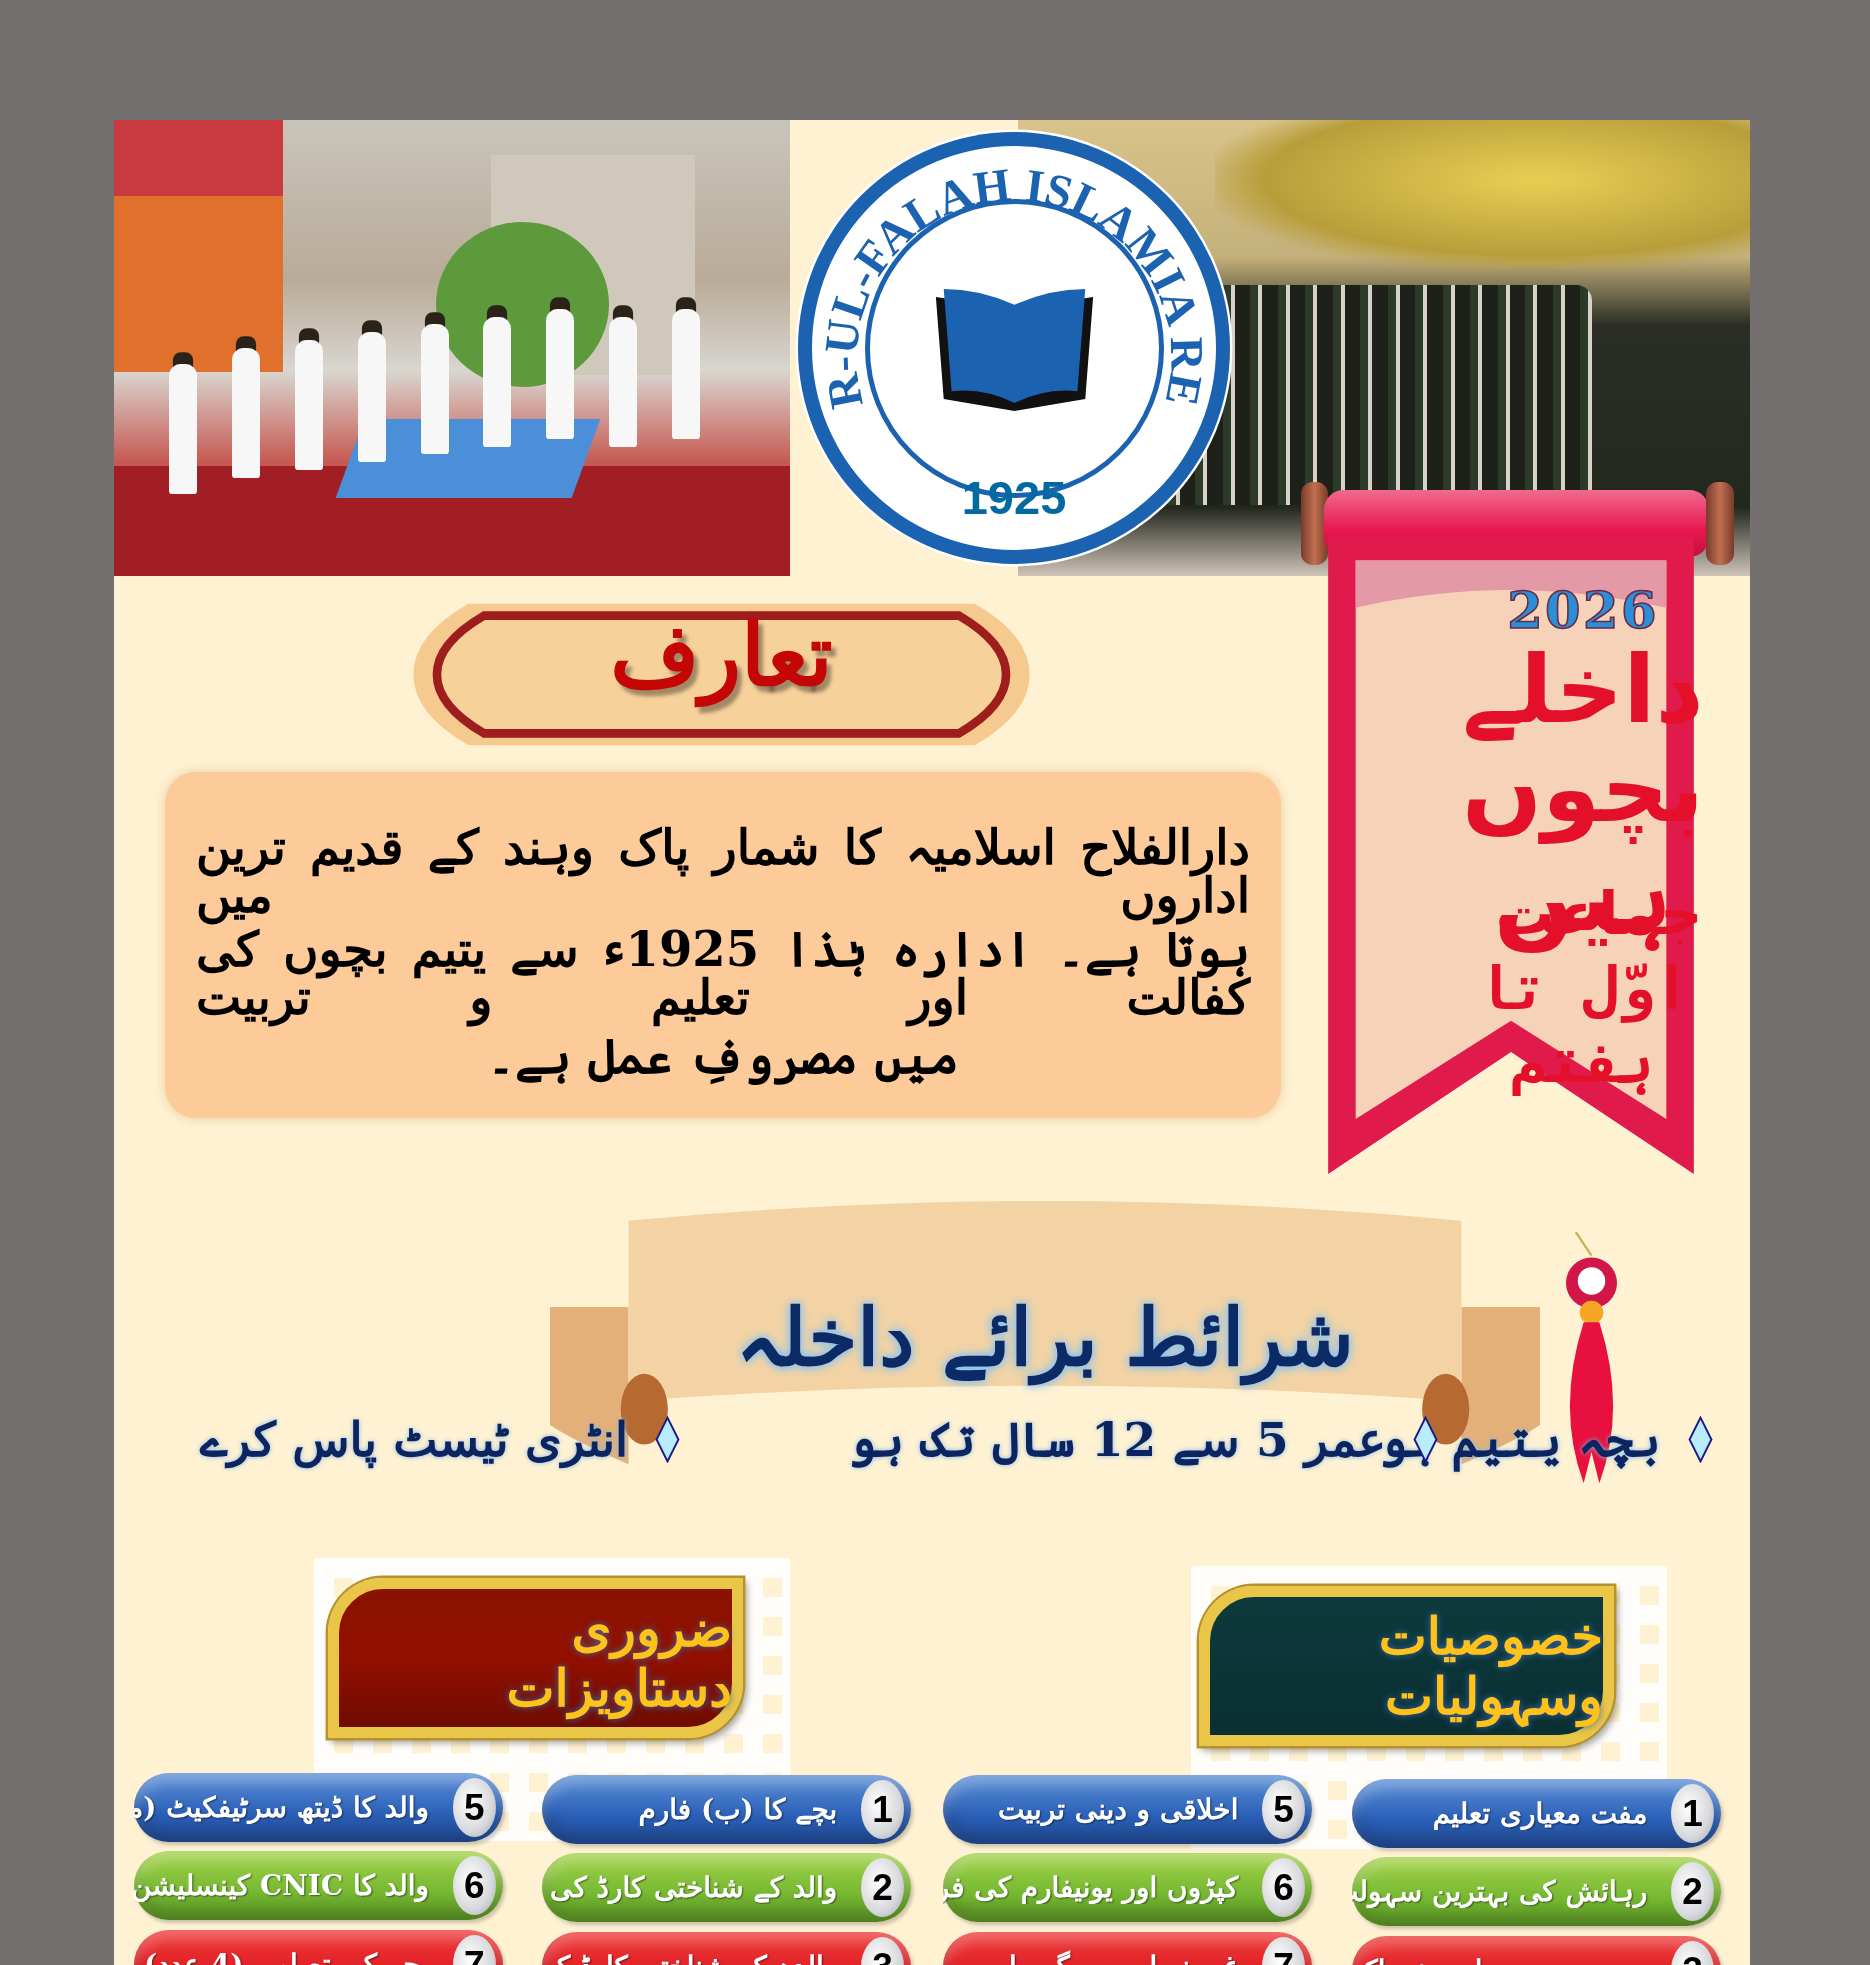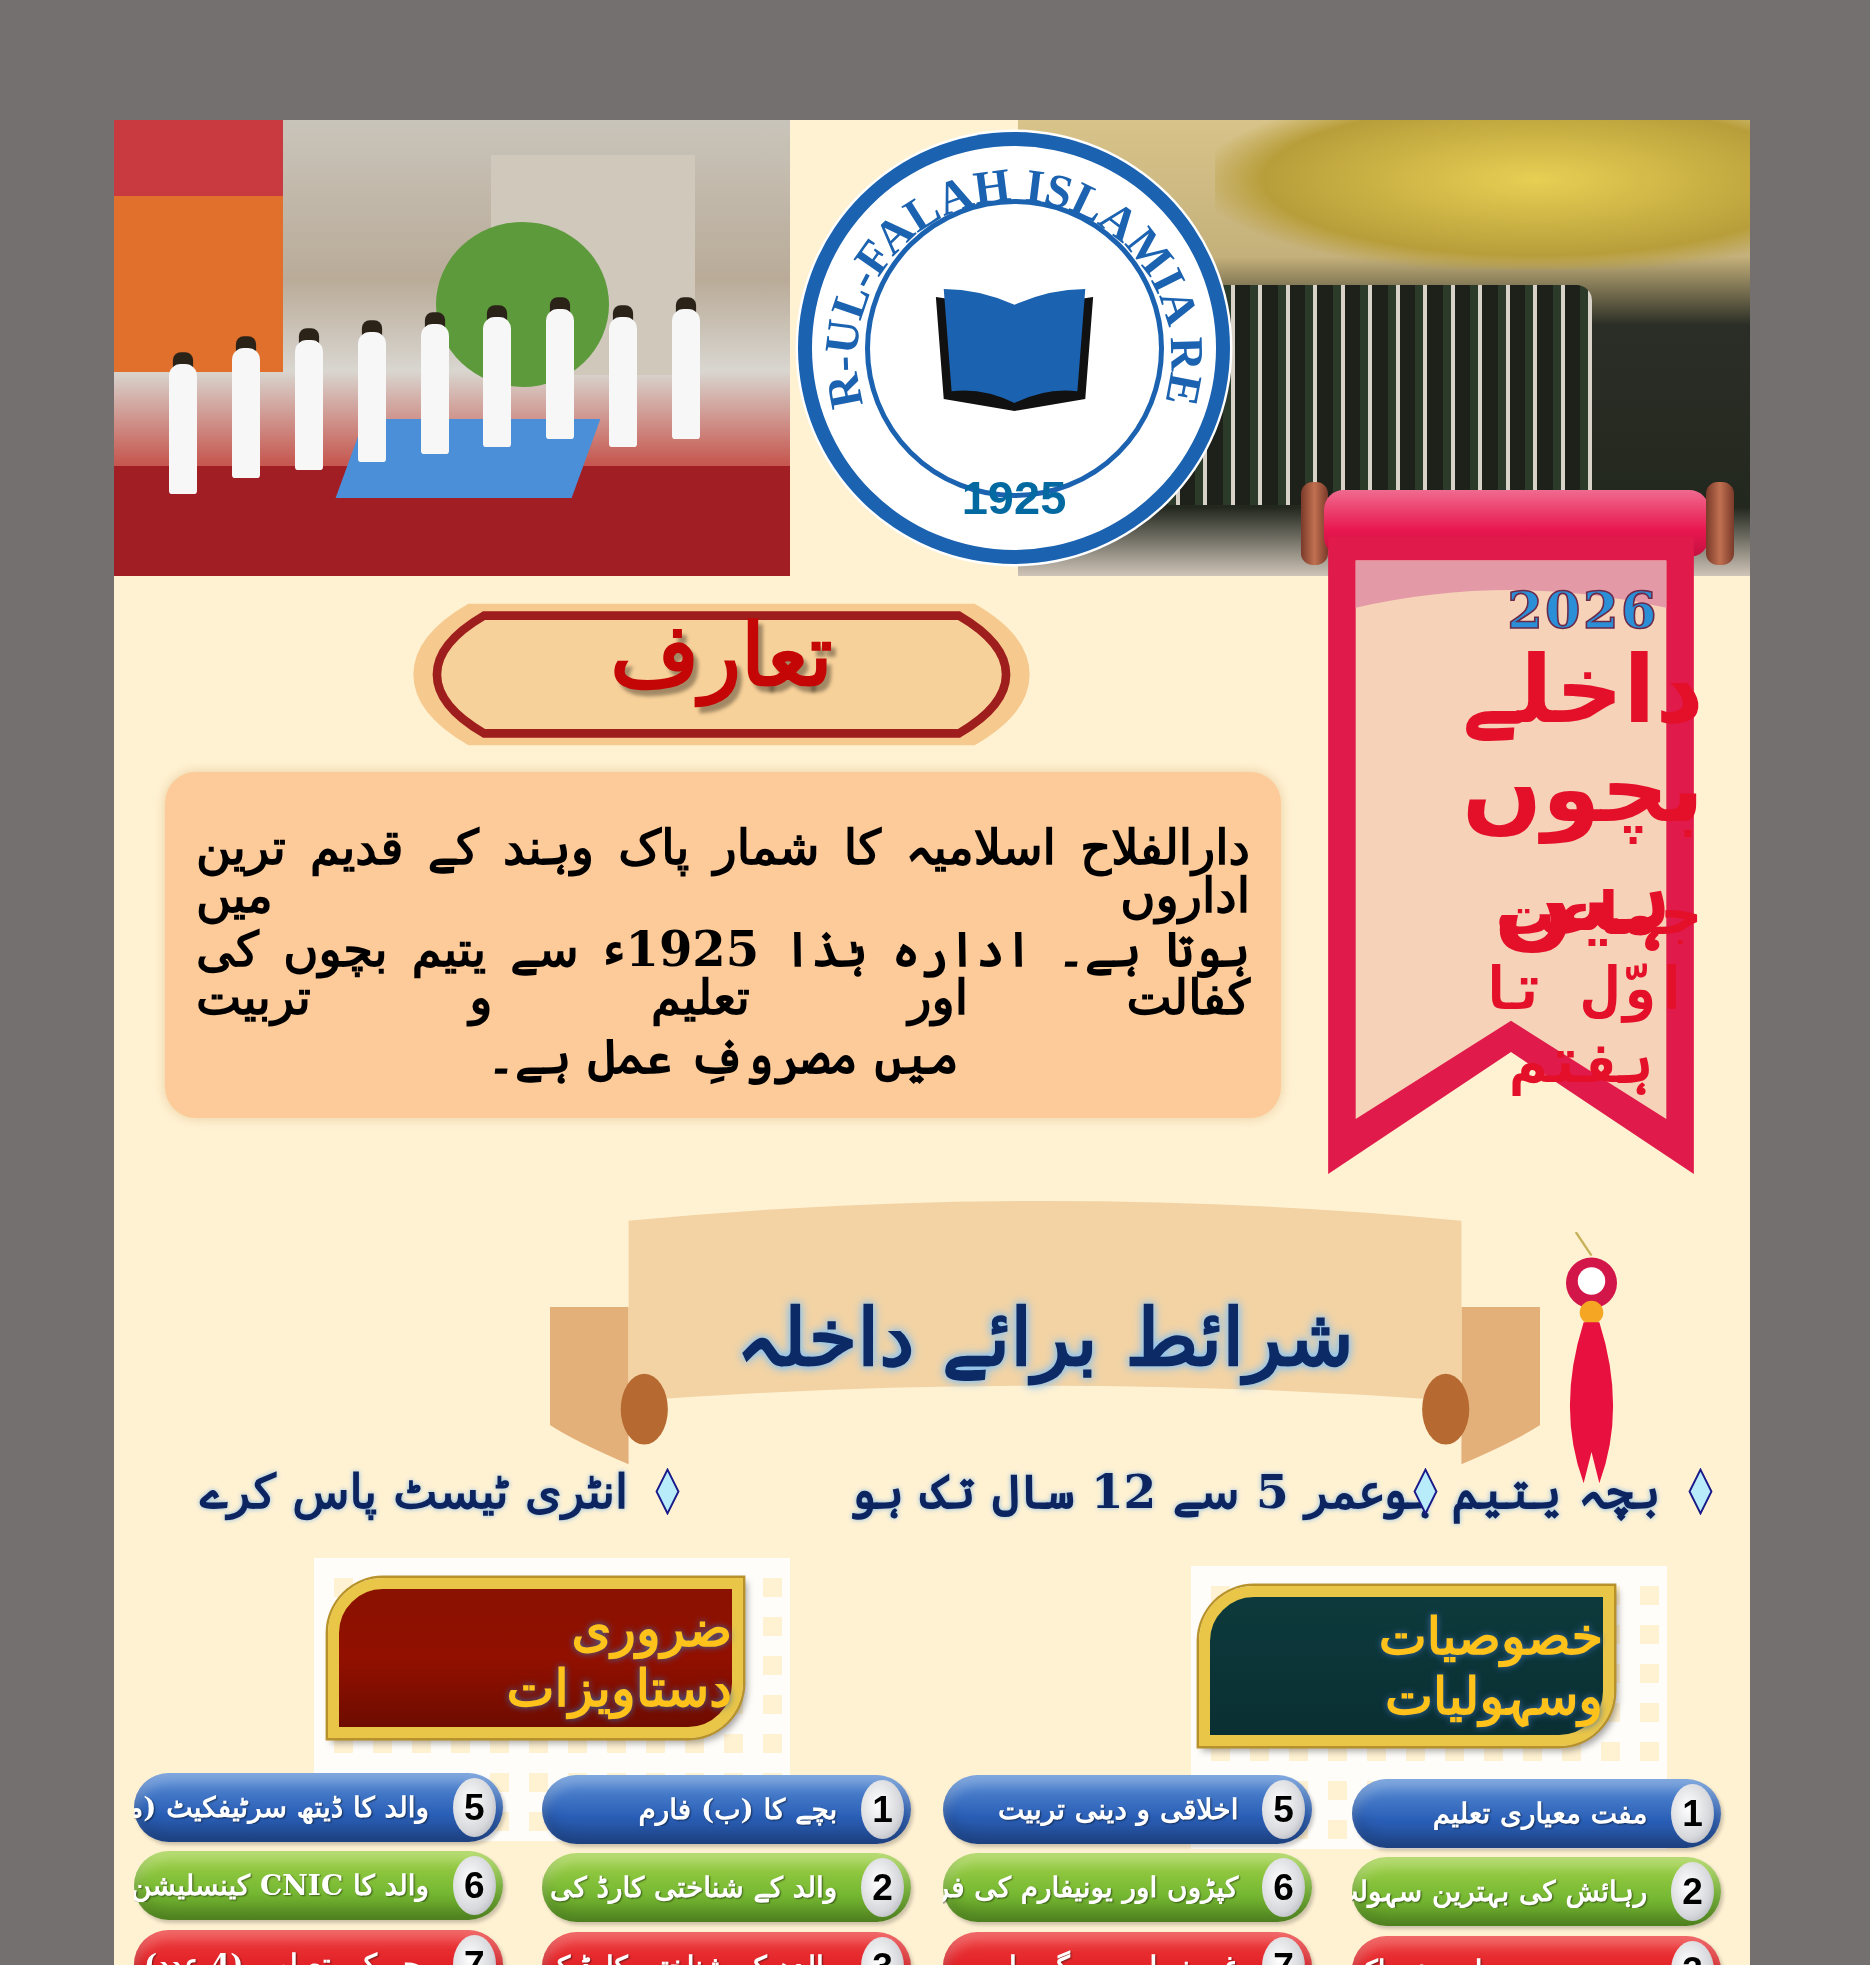--- a/index.html
+++ b/index.html
@@ -40,21 +40,21 @@
   
   .intro-title{position:absolute;left:299px;top:476px;width:617px;height:157px;}
   .intro-title-text{position:absolute;left:0;top:7.9px;width:617px;text-align:center;font:bold 86px "DejaVu Serif",serif;color:#c40606;text-shadow:4.7px 5.5px 3.9px rgba(0,0,0,.35);direction:rtl;}
   .intro-box{position:absolute;left:51px;top:652px;width:1116px;height:346px;background:#fdcb9a;border-radius:31px;box-shadow:0 0 11.8px rgba(200,150,80,.4);}
   .intro-line{position:absolute;left:31px;right:31px;text-align:justify;text-align-last:justify;direction:rtl;font:bold 48px "DejaVu Serif",serif;color:#000;line-height:1;}
   .intro-line.c{text-align:center;text-align-last:center;margin-top:8px;}
   
   .cond-scroll{position:absolute;left:436px;top:1069px;width:990px;height:299px;}
   .cond-title{position:absolute;left:0;width:990px;top:102px;text-align:center;direction:rtl;font:bold 79px "DejaVu Serif",serif;color:#0c2b66;text-shadow:0 0 7.9px #8cc3f0,0 0 11.8px #8cc3f0;}
   
-  .criteria{position:absolute;top:1344px;display:flex;align-items:center;direction:rtl;gap:27px;}
+  .criteria{position:absolute;top:1292px;display:flex;align-items:center;direction:rtl;gap:27px;}
   .criteria .diamond{width:25px;height:47px;}
   .criteria .label{font:bold 47px "DejaVu Serif",serif;color:#0c2560;text-shadow:0 0 5.5px #86b8e4;}
   
   .sec-frame{position:absolute;width:476px;height:283px;background:repeating-linear-gradient(90deg,#fff 0 19.7px,transparent 19.7px 39px),repeating-linear-gradient(180deg,#fff 0 19.7px,transparent 19.7px 39px);opacity:.9;}
   .sec-head{position:absolute;border:11.8px solid #e9c548;border-radius:55px 0 55px 0;box-shadow:0 0 0 2.4px #b7922c, 3.9px 4.7px 7px rgba(0,0,0,.35);display:flex;align-items:center;justify-content:center;direction:rtl;}
   .sec-head span{font:bold 51px "DejaVu Serif",serif;color:#ffc21a;text-shadow:0 0 7px #3a6aa8;}
   
   .pill{position:absolute;height:69px;width:369px;border-radius:35px;display:flex;align-items:center;direction:rtl;box-shadow:inset 0 -11.8px 15.7px rgba(0,0,0,.18),inset 0 9.8px 11.8px rgba(255,255,255,.25),2.4px 3.1px 3.9px rgba(0,0,0,.2);}
   .pill.blue{background:linear-gradient(180deg,#5b8fd6,#2a5fb7 60%,#234e9a);}
   .pill.green{background:linear-gradient(180deg,#a3d24a,#76b832 60%,#5e9a26);}

